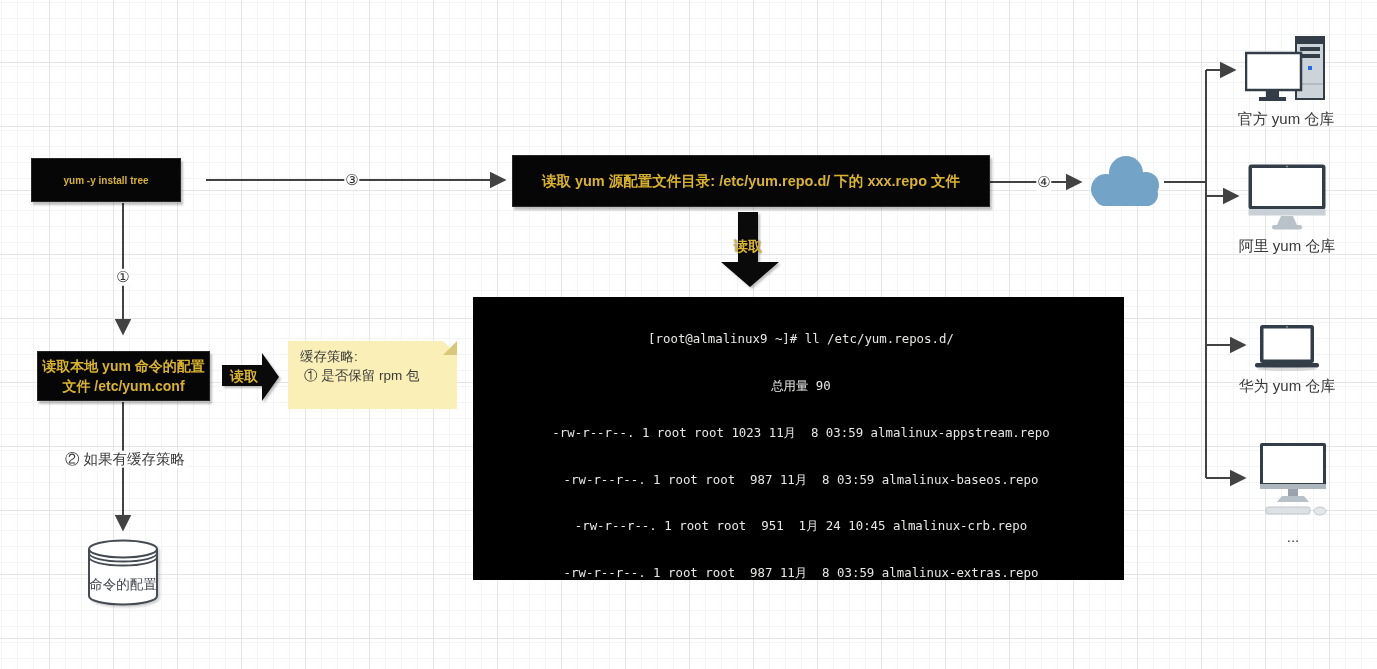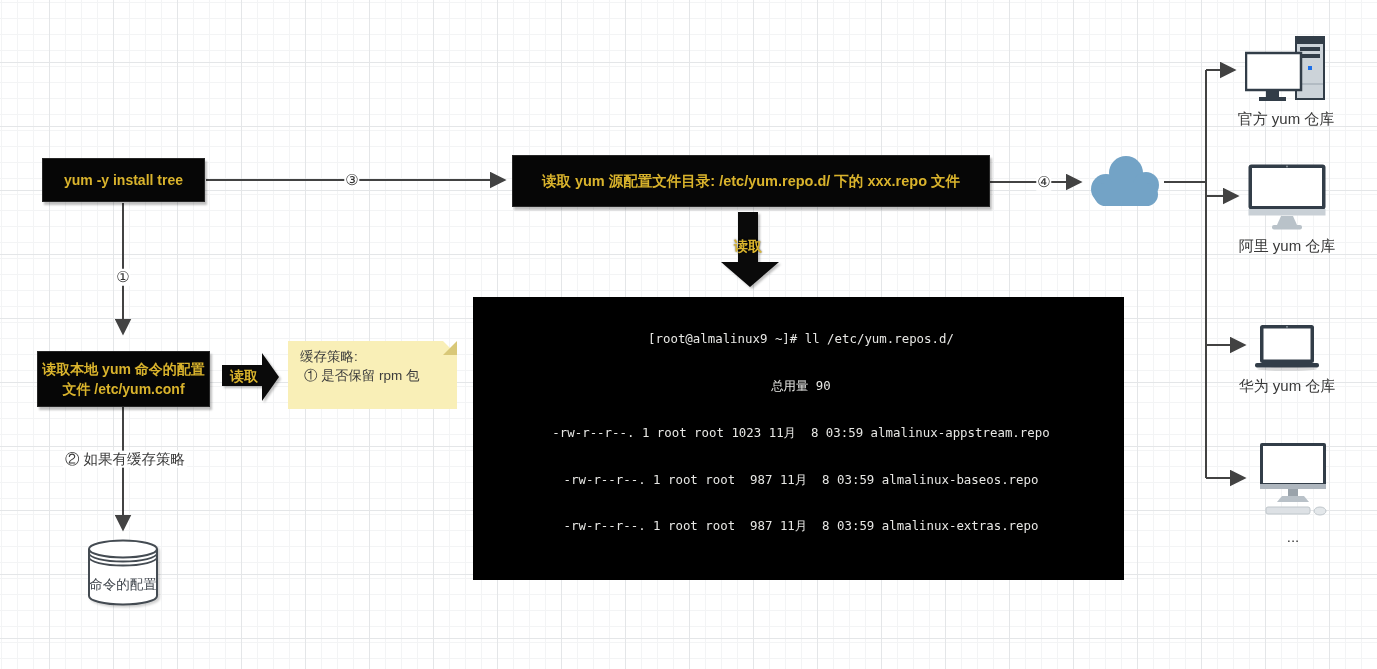--- a/index.html
+++ b/index.html
@@ -72,25 +72,25 @@
     <path class="edge" d="M123,402 V529" marker-end="url(#arw)"></path>
     <path class="edge" d="M990,182 H1080" marker-end="url(#arw)"></path>
     <path class="edge" d="M1164,182 H1206"></path>
     <path class="edge" d="M1206,478 V70"></path>
     <path class="edge" d="M1206,70 H1234" marker-end="url(#arw)"></path>
     <path class="edge" d="M1206,196 H1237" marker-end="url(#arw)"></path>
     <path class="edge" d="M1206,345 H1244" marker-end="url(#arw)"></path>
     <path class="edge" d="M1206,478 H1244" marker-end="url(#arw)"></path>
   </svg>
 
-  <div class="black-box" style="left:42px;top:158px;width:163px;height:44px;font-size:14px;">
+  <div class="black-box" style="left:31px;top:158px;width:150px;height:44px;font-size:10px;">
     <span>yum -y install tree</span>
   </div>
 
-  <div class="black-box" style="left:37px;top:351px;width:173px;height:56px;font-size:14px;line-height:20px;">
+  <div class="black-box" style="left:37px;top:351px;width:173px;height:50px;font-size:14px;line-height:20px;">
     <span>读取本地 yum 命令的配置</span>
     <span>文件 /etc/yum.conf</span>
   </div>
 
   <div class="black-box" style="left:512px;top:155px;width:478px;height:52px;font-size:14.5px;">
     <span>读取 yum 源配置文件目录: /etc/yum.repo.d/ 下的 xxx.repo 文件</span>
   </div>
 
   <div class="note">
     <div>缓存策略:</div>
@@ -137,20 +137,21 @@
         <rect x="8" y="31" width="64" height="23" rx="11.5"></rect>
       </g>
     </svg>
   </div>
 
   <div class="terminal">
     <div>[root@almalinux9 ~]# ll /etc/yum.repos.d/</div>
     <div>总用量 90</div>
     <div>-rw-r--r--. 1 root root 1023 11月  8 03:59 almalinux-appstream.repo</div>
     <div>-rw-r--r--. 1 root root  987 11月  8 03:59 almalinux-baseos.repo</div>
+    <div>-rw-r--r--. 1 root root  951  1月 24 10:45 almalinux-crb.repo</div>
     <div>-rw-r--r--. 1 root root  987 11月  8 03:59 almalinux-extras.repo</div>
     
     
     
     
     
     
     
     
     

